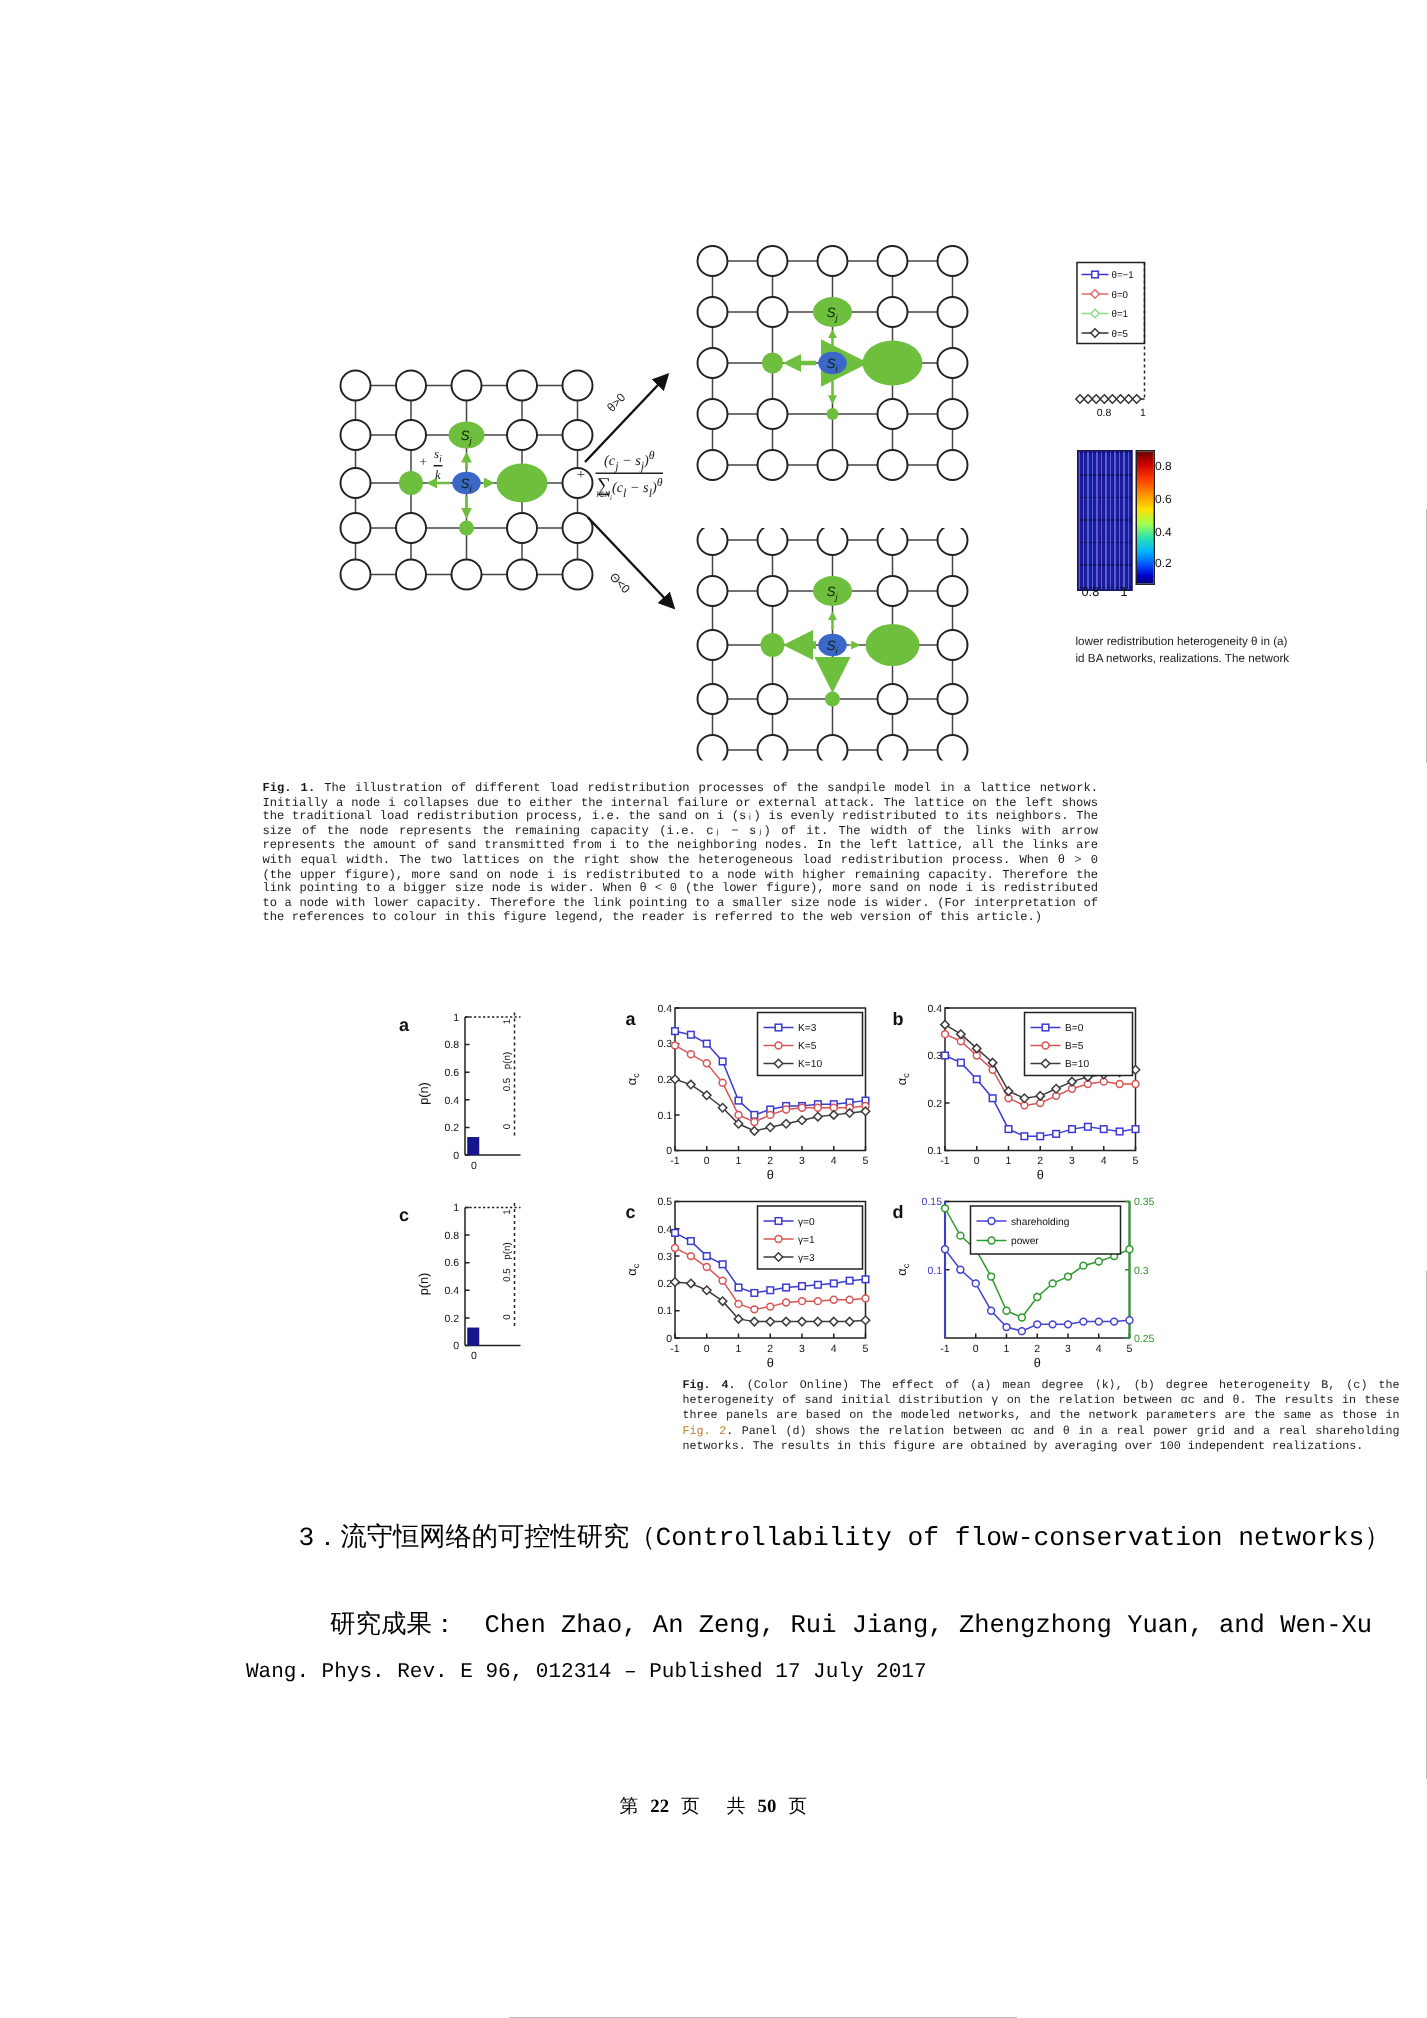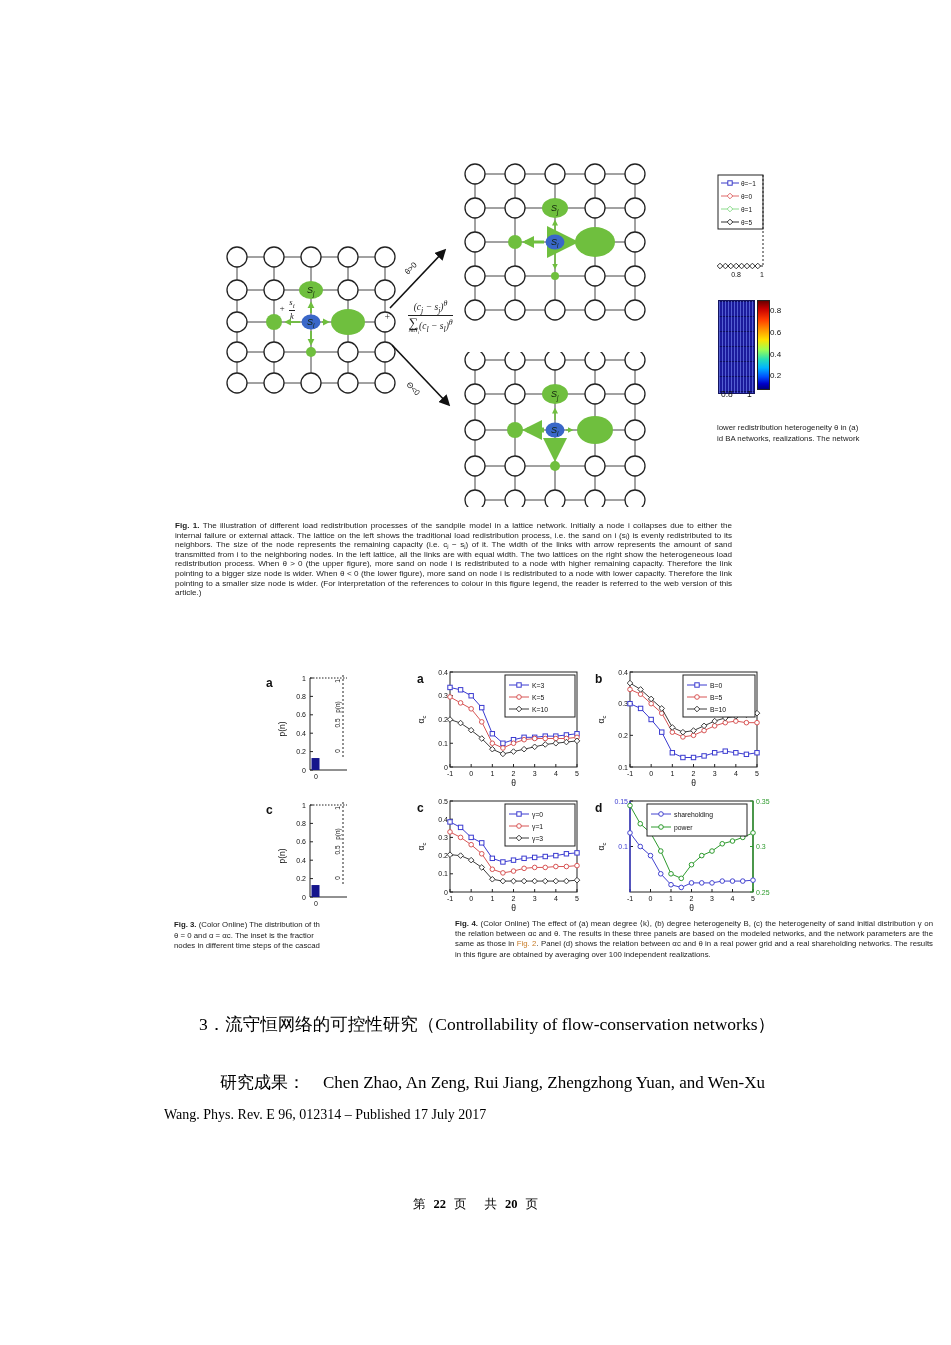--- a/index.html
+++ b/index.html
@@ -1,25 +1,25 @@
 <!DOCTYPE html>
 <html><head>
 <meta charset="utf-8">
 <style>
   html,body{margin:0;padding:0;background:#888;}
   #page{position:relative;width:951px;height:1345px;background:#fff;margin:0 auto;
         font-family:"Liberation Sans",sans-serif;color:#111;overflow:hidden;}
   .abs{position:absolute;}
   svg text{font-family:"Liberation Sans","DejaVu Sans",sans-serif;}
   .capt{font-size:8.1px;line-height:9.6px;color:#1c1c1c;text-align:justify;
-        font-family:Liberation Sans, sans-serif;}
+        font-family:Liberation Mono, monospace;}
   .capt b{font-weight:bold;}
   .capt-line{font-size:7.8px;line-height:10.5px;color:#1c1c1c;white-space:nowrap;overflow:hidden;}
   .fig2link{color:#c87d2a;}
-  .serifTxt{font-family:Liberation Serif, serif;color:#000;}
+  .serifTxt{font-family:Liberation Mono, monospace;color:#000;}
   .frm{font-family:"Liberation Serif","DejaVu Serif",serif;font-style:italic;color:#222;}
   .frac{display:inline-flex;flex-direction:column;align-items:center;vertical-align:middle;}
   .frac .bar{border-top:1px solid #222;width:100%;height:0;}
   .sigma{display:inline-flex;flex-direction:column;align-items:center;line-height:1;}
   .sigma .sg{font-size:13px;font-style:normal;}
   .sigma .sgs{font-size:5.5px;margin-top:-1px;}
   #heatmap{background-color:#1b1b9c;border:1px solid #15155e;
     background-image:
       repeating-linear-gradient(90deg, rgba(130,150,255,.55) 0 1px, transparent 1px 3px),
       repeating-linear-gradient(180deg, rgba(0,0,25,.45) 0 1px, transparent 1px 15px);}
@@ -105,21 +105,21 @@
       </marker>
     </defs>
     <line x1="10" y1="73" x2="64" y2="16" stroke="#111" stroke-width="1.6" marker-end="url(#bk)"></line>
     <text x="28" y="40" font-size="8" fill="#222" transform="rotate(-46 28 40)">θ&gt;0</text>
     <line x1="12" y1="110" x2="68" y2="169" stroke="#111" stroke-width="1.6" marker-end="url(#bk)"></line>
     <text x="26" y="150" font-size="8" fill="#222" transform="rotate(46 26 150)">Θ&lt;0</text>
   </svg>
 
   <div class="abs frm" style="left:384px;top:299px;font-size:9.5px;display:flex;align-items:center">
     <span>+</span>
-    <span class="frac" style="margin-left:18px">
+    <span class="frac" style="margin-left:7px">
       <span>(c<sub>j</sub> − s<sub>j</sub>)<sup>θ</sup></span>
       <span class="bar"></span>
       <span style="display:inline-flex;align-items:center">
         <span class="sigma">
           <span class="sg">∑</span>
           <span class="sgs">l∈N<sub>i</sub></span>
         </span>
         <span>(c<sub>l</sub> − s<sub>l</sub>)<sup>θ</sup></span>
       </span>
     </span>
@@ -318,25 +318,20 @@
       <text x="30" y="66" fill="#111" font-size="8.5" text-anchor="middle" transform="rotate(-90 30 66)">p(n)</text>
       <rect x="56.5" y="95.03999999999999" width="8" height="11.96" fill="#15158c"></rect>
       <text x="61" y="116" font-size="7" fill="#111" text-anchor="middle">0</text>
       <line x1="88" y1="12" x2="88" y2="96" stroke="#222" stroke-dasharray="2 2"></line>
       <text x="85" y="18" fill="#111" font-size="6.5" text-anchor="middle" transform="rotate(-90 85 18)">1</text>
       <text x="85" y="44" fill="#111" font-size="6.5" text-anchor="middle" transform="rotate(-90 85 44)">p(n)</text>
       <text x="85" y="60" fill="#111" font-size="6.5" text-anchor="middle" transform="rotate(-90 85 60)">0.5</text>
       <text x="85" y="88" fill="#111" font-size="6.5" text-anchor="middle" transform="rotate(-90 85 88)">0</text>
     </svg>
 
-  <div class="abs" style="left:174px;top:920px;width:178px">
-    <div class="capt-line"><b>Fig. 3.</b><span> (Color Online) The distribution of th</span></div>
-    <div class="capt-line">θ = 0 and α = αc. The inset is the fractior</div>
-    <div class="capt-line">nodes in different time steps of the cascad</div>
-  </div>
 
   <svg id="fig4a" class="abs" style="left:405px;top:662px" width="185" height="126">
       <text x="12" y="21" font-size="12" fill="#111" font-weight="bold">a</text>
       <rect x="45" y="10" width="127" height="95" fill="none" stroke="#222"></rect>
       <g>
         <line x1="45" y1="105" x2="45" y2="102" stroke="#222"></line>
         <text x="45" y="114" font-size="7" fill="#111" text-anchor="middle">-1</text>
         <line x1="66.16666666666666" y1="105" x2="66.16666666666666" y2="102" stroke="#222"></line>
         <text x="66.16666666666666" y="114" font-size="7" fill="#111" text-anchor="middle">0</text>
         <line x1="87.33333333333333" y1="105" x2="87.33333333333333" y2="102" stroke="#222"></line>
@@ -694,16 +689,16 @@
     </svg>
 
   <p class="abs capt" style="left:455px;top:919px;width:478px;margin:0;font-size:7.8px;line-height:10.2px"><b>Fig. 4.</b><span> (Color Online) The effect of (a) mean degree ⟨k⟩, (b) degree heterogeneity B, (c) the heterogeneity of sand initial distribution γ on the relation between αc and θ. The results in these three panels are based on the modeled networks, and the network parameters are the same as those in </span><span class="fig2link">Fig. 2</span><span>. Panel (d) shows the relation between αc and θ in a real power grid and a real shareholding networks. The results in this figure are obtained by averaging over 100 independent realizations.</span></p>
 
   <h3 class="abs serifTxt" style="left:199px;top:1012px;margin:0;font-size:17.5px;font-weight:400">3．流守恒网络的可控性研究（Controllability of flow-conservation networks）</h3>
 
   <div class="abs serifTxt" style="left:220px;top:1071px;font-size:17px"><span>研究成果：</span><span style="display:inline-block;width:18px"></span><span>Chen Zhao, An Zeng, Rui Jiang, Zhengzhong Yuan, and Wen-Xu</span></div>
   <div class="abs serifTxt" style="left:164px;top:1107px;font-size:14px">Wang. Phys. Rev. E 96, 012314 – Published 17 July 2017</div>
 
   <div class="footer">
-    <span class="zi">第</span><span class="num">22</span><span class="zi">页</span><span style="display:inline-block;width:14px"></span><span class="zi">共</span><span class="num">20</span><span class="zi">页</span>
+    <span class="zi">第</span><span class="num">22</span><span class="zi">页</span><span style="display:inline-block;width:14px"></span><span class="zi">共</span><span class="num">50</span><span class="zi">页</span>
   </div>
 
 </div>
 
 </body></html>

